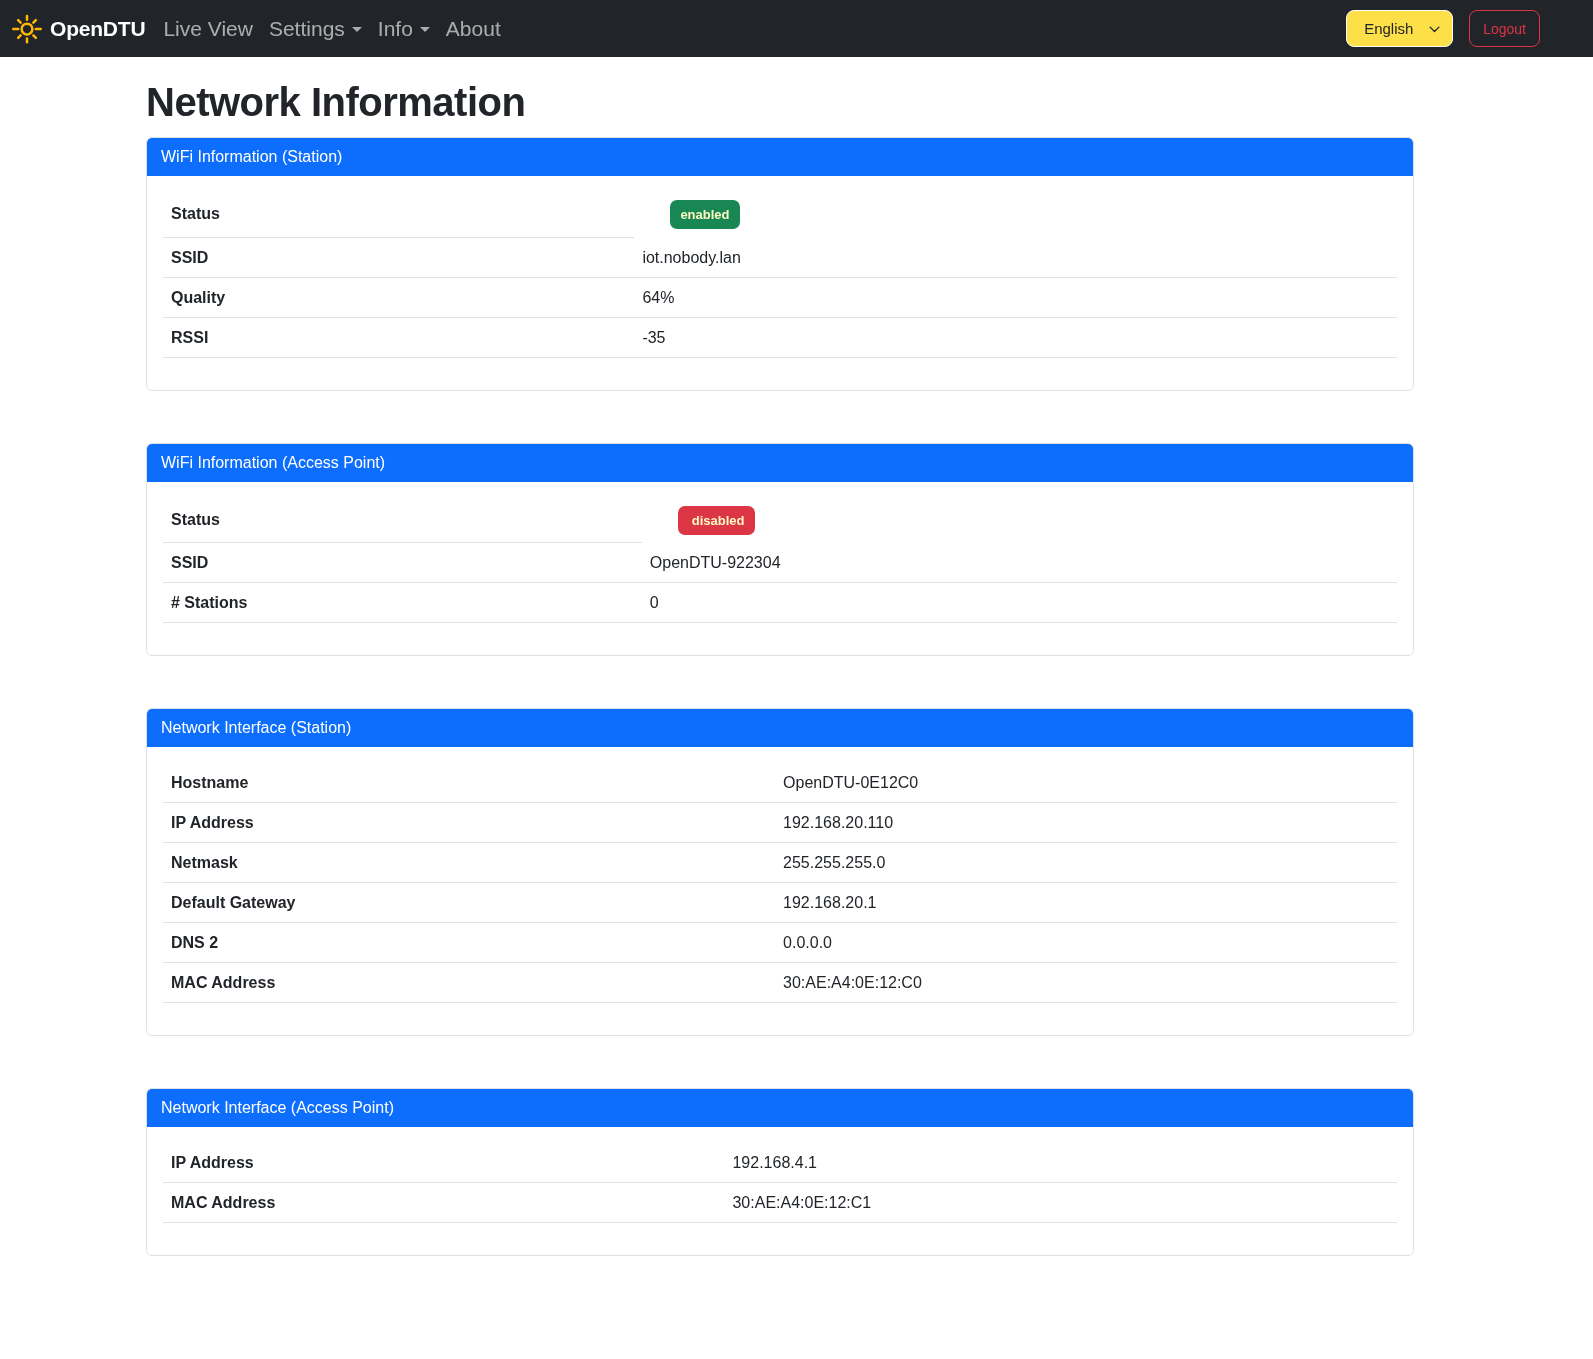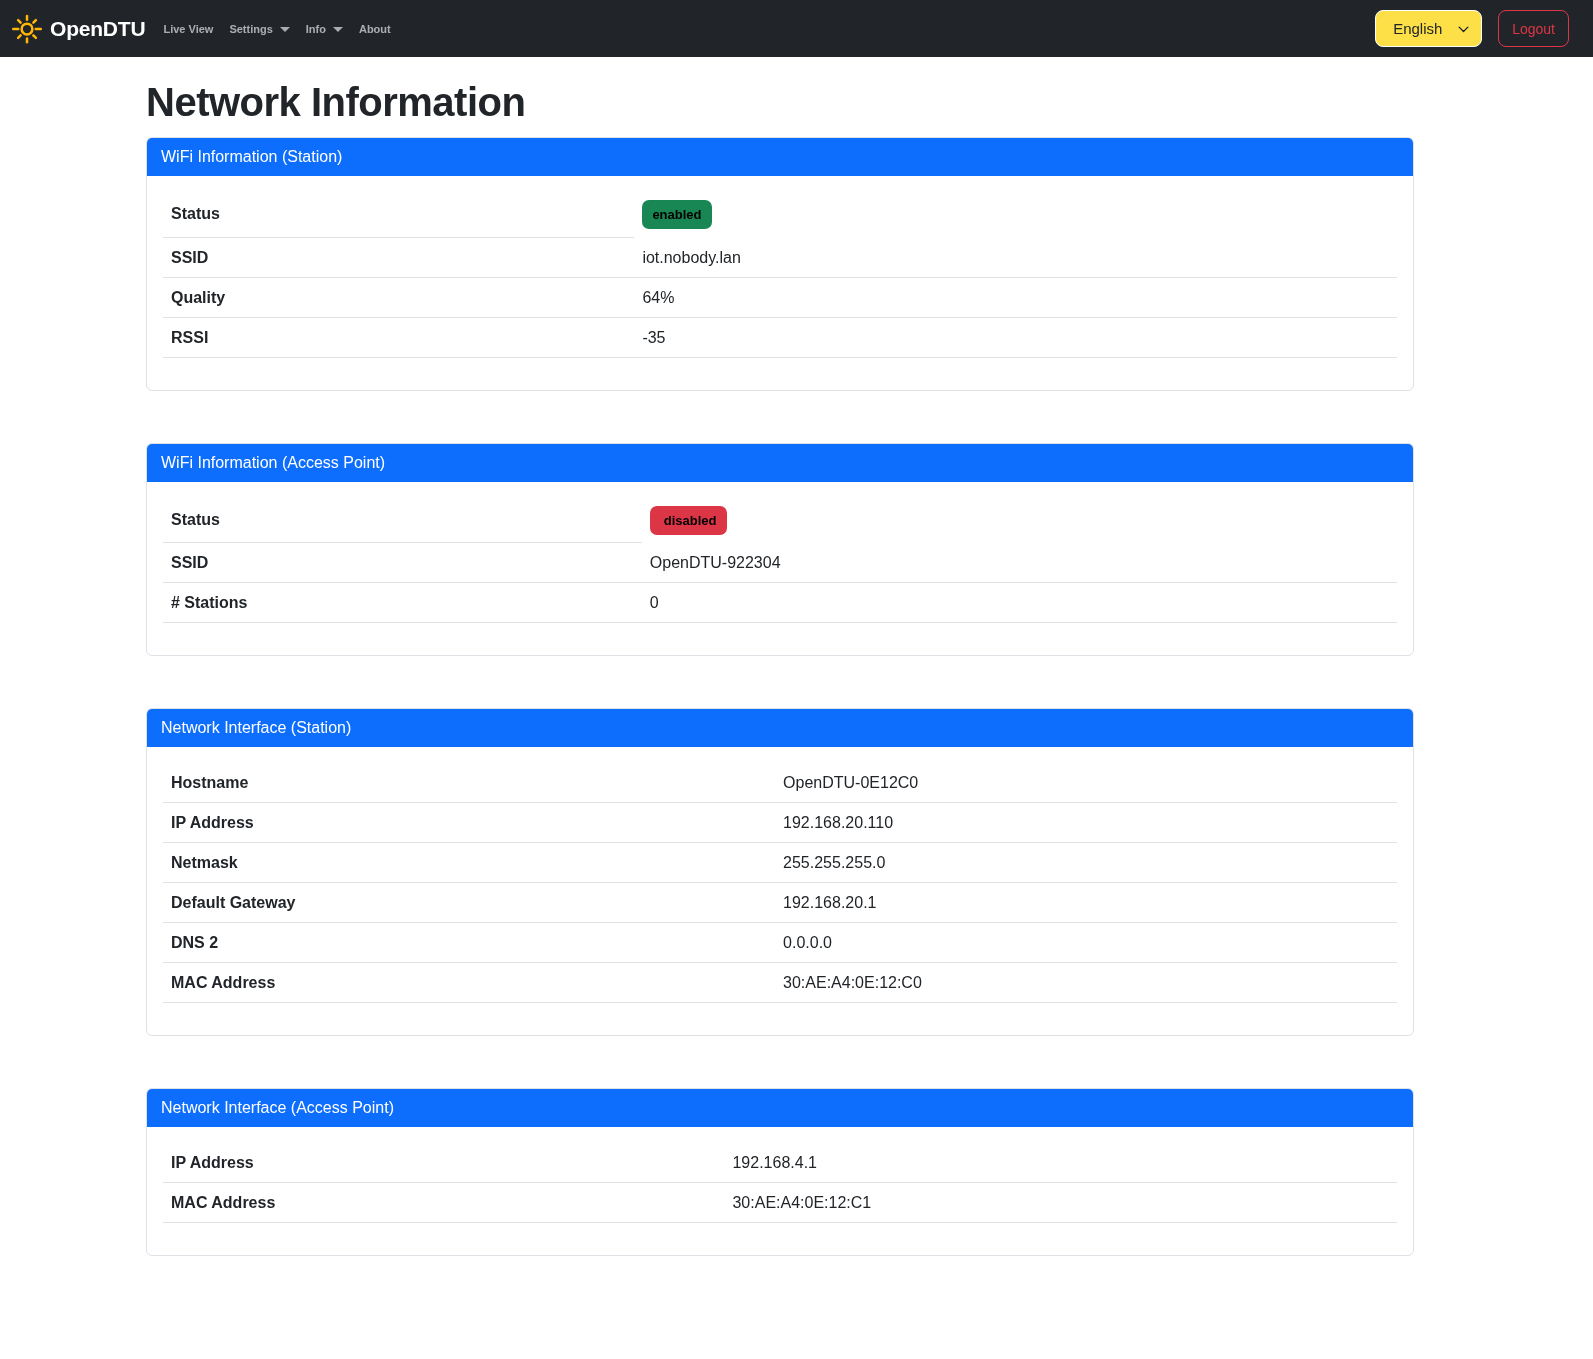--- a/index.html
+++ b/index.html
@@ -9,29 +9,29 @@
   *{box-sizing:border-box;}
   html,body{margin:0;padding:0;}
   body{
     background:#ffffff; color:var(--text);
     font-family:"Liberation Sans", sans-serif; font-size:16px;
     min-height:1359px; width:1593px;
   }
   
   .navbar{
     background:var(--navbar-bg); height:57px; display:flex; align-items:center;
-    padding:0 24px 0 12px; width:100%;justify-content:center;
+    padding:0 53px 0 12px; width:100%;justify-content:center;
   }
   .brand{display:flex; align-items:center; gap:8px; text-decoration:none; color:#fff;
     font-size:21px; font-weight:700; letter-spacing:-0.2px;}
   .brand svg{display:block;}
   .nav-menu{display:flex; align-items:center; margin-left:10px;}
   .nav-link{
-    color:rgba(255,255,255,0.62); text-decoration:none; padding:8px 8px; font-size:11px;
-    display:inline-flex; align-items:center;font-weight:bold;
+    color:rgba(255,255,255,0.62); text-decoration:none; padding:8px 8px; font-size:21px;
+    display:inline-flex; align-items:center;
   }
   .caret{
     display:inline-block; width:0; height:0; margin-left:7px; vertical-align:middle;
     border-left:5px solid transparent; border-right:5px solid transparent;
     border-top:5px solid rgba(255,255,255,0.62); position:relative; top:1px;
   }
   .nav-right{margin-left:auto; display:flex; align-items:center; gap:16px;}
   .lang-wrap{position:relative; display:inline-block;}
   .lang-select{
     appearance:none; -webkit-appearance:none; -moz-appearance:none;
@@ -61,22 +61,22 @@
   }
   .card-body{padding:16px;}
   table.info-table{width:100%; border-collapse:collapse; margin-bottom:16px;}
   .info-table th, .info-table td{
     text-align:left; vertical-align:baseline; padding:8px; font-size:16px; line-height:23px;
     border-bottom:1px solid var(--border);
   }
   .info-table th{font-weight:700;}
   tr.status-row td{border-bottom:none;}
   .badge{
-    display:inline-block; color:#000000; font-size:13px; font-weight:700; line-height:13px;
-    padding:8px 10px; border-radius:7px;
+    display:inline-block; color:#fef9c3; font-size:13px; font-weight:700; line-height:13px;
+    padding:8px 10px; border-radius:7px;margin-left:28px;
   }
 </style>
 </head>
 <body>
 
 <nav class="navbar">
   <a href="#" class="brand">
     <span style="display:flex;">
       <svg width="30" height="30" viewBox="0 0 24 24" fill="none" stroke="#ffb606" stroke-width="2" stroke-linecap="round">
         <circle cx="12" cy="12" r="4.3"></circle>

